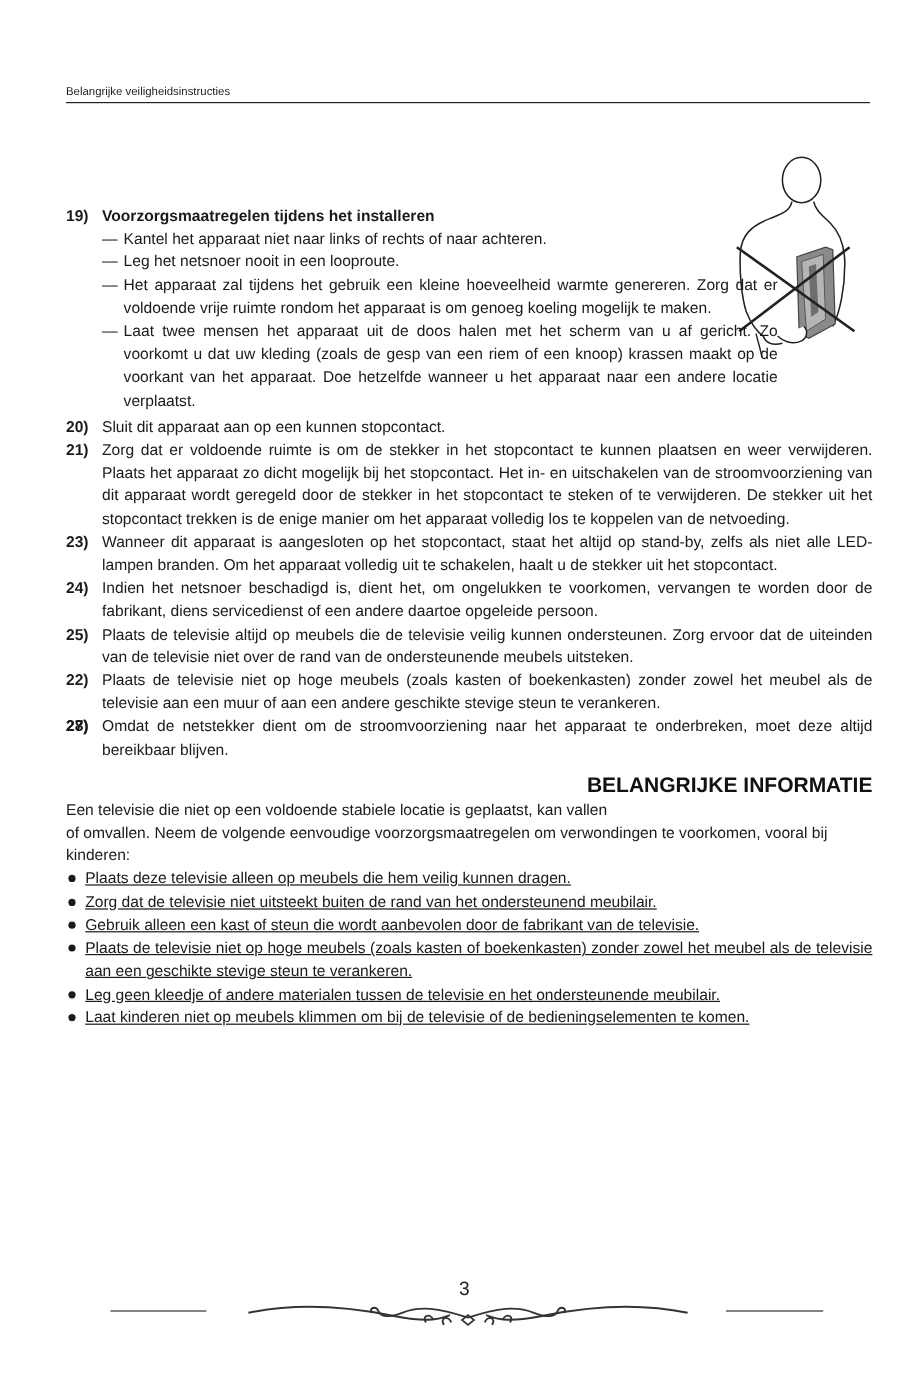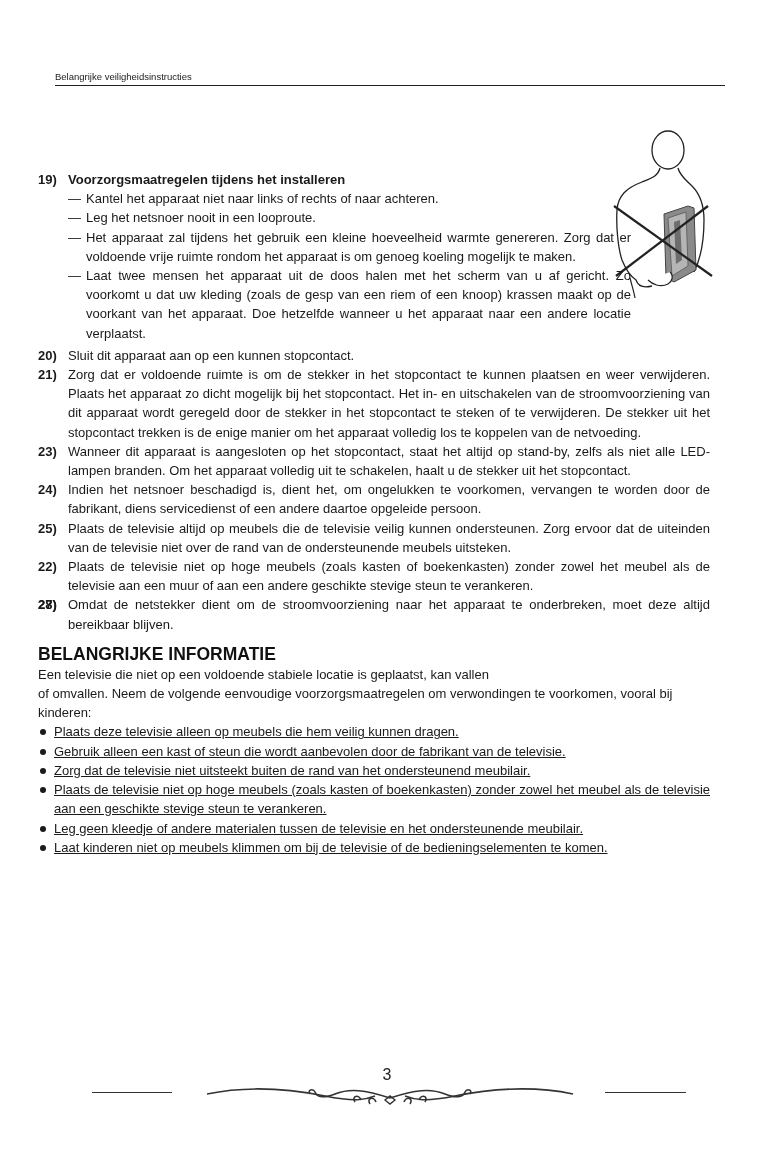--- a/index.html
+++ b/index.html
@@ -5,29 +5,29 @@
   html, body { margin: 0; padding: 0; background: #ffffff; }
   body {
     width: 764px; height: 1162px; position: relative; overflow: hidden;
     font-family: "Liberation Sans", sans-serif; color: #1a1a1a;
   }
   .header {
     position: absolute; left: 55px; top: 71px; width: 670px;
     font-size: 9.5px; color: #222;
     border-bottom: 1.3px solid #222; padding-bottom: 3px;
   }
-  .content { position: absolute; left: 38px; top: 122px; width: 672px; font-size: 13px; line-height: 19.2px; }
+  .content { position: absolute; left: 55px; top: 122px; width: 672px; font-size: 13px; line-height: 19.2px; }
   .item { position: relative; padding-left: 30px; margin-bottom: 0px; text-align: justify; }
   .item .num { position: absolute; left: 0; top: 0; font-weight: bold; }
   .item19 .title { font-weight: bold; margin-top: 48px; }
   .dash { position: relative; padding-left: 18px; margin-left: 0; width: 545px; text-align: justify; }
   .dash .d { position: absolute; left: 0; top: 0; }
   .illustration { position: absolute; left: 608px; top: 130px; width: 120px; height: 168px; }
   .heading {
-    font-weight: bold; font-size: 17.5px; margin-top: 9px; line-height: 22px; color: #111;
+    font-weight: bold; font-size: 17.5px; margin-top: 9px; line-height: 22px; color: #111; text-align: right;
   }
   .para { line-height: 19.2px; }
   .bullet { position: relative; padding-left: 16px; text-align: justify; text-decoration: underline; }
   .bullet .b {
     position: absolute; left: 2px; top: 7px; width: 6px; height: 6px; border-radius: 50%; background: #1a1a1a;
   }
   .footer { position: absolute; left: 0; top: 1060px; width: 764px; height: 50px; }
   .pagenum { position: absolute; left: 0; width: 764px; top: 6px; text-align: center; font-size: 16px; color: #222; padding-left: 10px; box-sizing: border-box; }
   .rule-left { position: absolute; left: 92px; top: 32px; width: 80px; height: 1px; background: #333; }
   .rule-right { position: absolute; left: 605px; top: 32px; width: 81px; height: 1px; background: #333; }
@@ -71,22 +71,22 @@
   <div class="item"><span class="num">25)</span><span>Plaats de televisie altijd op meubels die de televisie veilig kunnen ondersteunen. Zorg ervoor dat de uiteinden van de televisie niet over de rand van de ondersteunende meubels uitsteken.</span></div>
   <div class="item"><span class="num">22)</span><span>Plaats de televisie niet op hoge meubels (zoals kasten of boekenkasten) zonder zowel het meubel als de televisie aan een muur of aan een andere geschikte stevige steun te verankeren.</span></div>
   <div class="item"><span class="num">27)</span></div>
   <div class="item"><span class="num">28)</span><span>Omdat de netstekker dient om de stroomvoorziening naar het apparaat te onderbreken, moet deze altijd bereikbaar blijven.</span></div>
 
   <div class="heading">BELANGRIJKE INFORMATIE</div>
   <div class="para">Een televisie die niet op een voldoende stabiele locatie is geplaatst, kan vallen</div>
   <div class="para">of omvallen. Neem de volgende eenvoudige voorzorgsmaatregelen om verwondingen te voorkomen, vooral bij kinderen:</div>
 
   <div class="bullet"><span class="b"></span><span>Plaats deze televisie alleen op meubels die hem veilig kunnen dragen.</span></div>
+  <div class="bullet"><span class="b"></span><span>Zorg dat de televisie niet uitsteekt buiten de rand van het ondersteunend meubilair.</span></div>
   <div class="bullet"><span class="b"></span><span>Gebruik alleen een kast of steun die wordt aanbevolen door de fabrikant van de televisie.</span></div>
-  <div class="bullet"><span class="b"></span><span>Zorg dat de televisie niet uitsteekt buiten de rand van het ondersteunend meubilair.</span></div>
   <div class="bullet"><span class="b"></span><span>Plaats de televisie niet op hoge meubels (zoals kasten of boekenkasten) zonder zowel het meubel als de televisie aan een geschikte stevige steun te verankeren.</span></div>
   <div class="bullet"><span class="b"></span><span>Leg geen kleedje of andere materialen tussen de televisie en het ondersteunende meubilair.</span></div>
   <div class="bullet"><span class="b"></span><span>Laat kinderen niet op meubels klimmen om bij de televisie of de bedieningselementen te komen.</span></div>
 </div>
 
 <div class="footer">
   <div class="pagenum">3</div>
   <div class="rule-left"></div>
   <div class="rule-right"></div>
   <svg class="ornament" viewBox="0 0 370 30">

